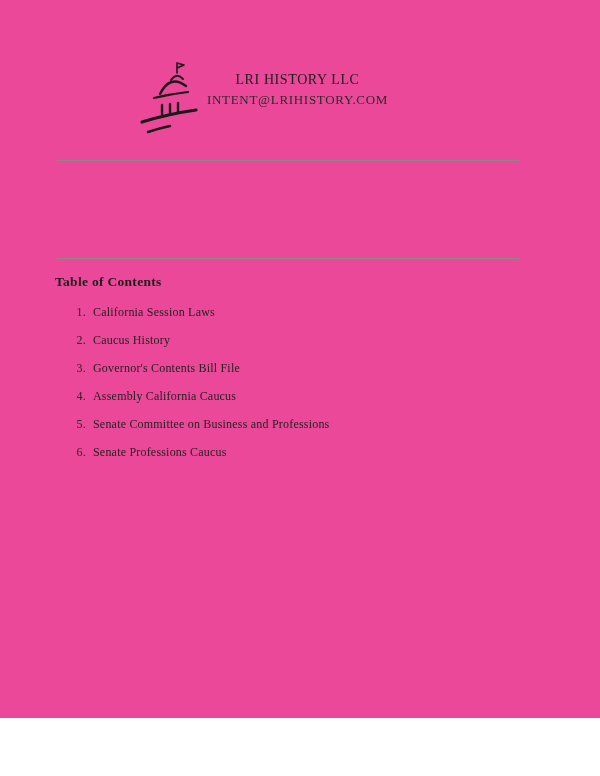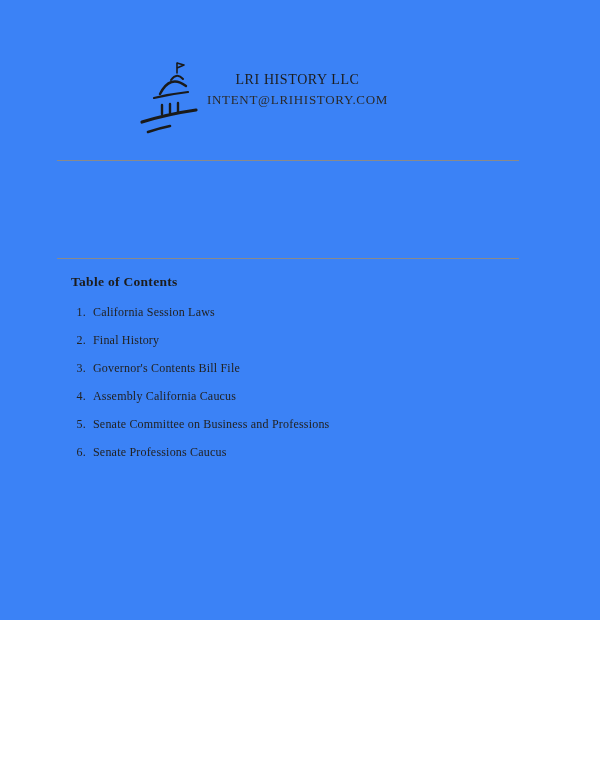--- a/index.html
+++ b/index.html
@@ -3,22 +3,22 @@
 <meta charset="utf-8">
 <style>
   html, body {
     margin: 0;
     padding: 0;
     background: #ffffff;
   }
   .page {
     position: relative;
     width: 600px;
-    height: 620px;
-    background: #3b82f6;
+    height: 718px;
+    background: #ec4899;
     font-family: "Liberation Serif", "DejaVu Serif", serif;
     color: #1c1c1c;
     overflow: hidden;
   }
 
   
   .logo-wrap {
     position: absolute;
     left: 138px;
     top: 60px;
@@ -69,21 +69,21 @@
     font-weight: bold;
     letter-spacing: 0.5px;
     line-height: 22px;
     color: #1c1c1c;
     white-space: pre-wrap;
   }
 
   
   .toc-title {
     position: absolute;
-    left: 71px;
+    left: 55px;
     top: 274px;
     font-size: 13.5px;
     font-weight: bold;
     letter-spacing: 0.3px;
     color: #1c1c1c;
   }
   .toc-list {
     position: absolute;
     left: 70px;
     top: 305px;
@@ -145,21 +145,21 @@
 
   <div class="toc-title">Table of Contents</div>
 
   <div class="toc-list">
     <div class="toc-item">
       <span class="toc-num">1.</span>
       <span class="toc-label">California Session Laws</span>
     </div>
     <div class="toc-item">
       <span class="toc-num">2.</span>
-      <span class="toc-label">Final History</span>
+      <span class="toc-label">Caucus History</span>
     </div>
     <div class="toc-item">
       <span class="toc-num">3.</span>
       <span class="toc-label">Governor's Contents Bill File</span>
     </div>
     <div class="toc-item">
       <span class="toc-num">4.</span>
       <span class="toc-label">Assembly California Caucus</span>
     </div>
     <div class="toc-item">

